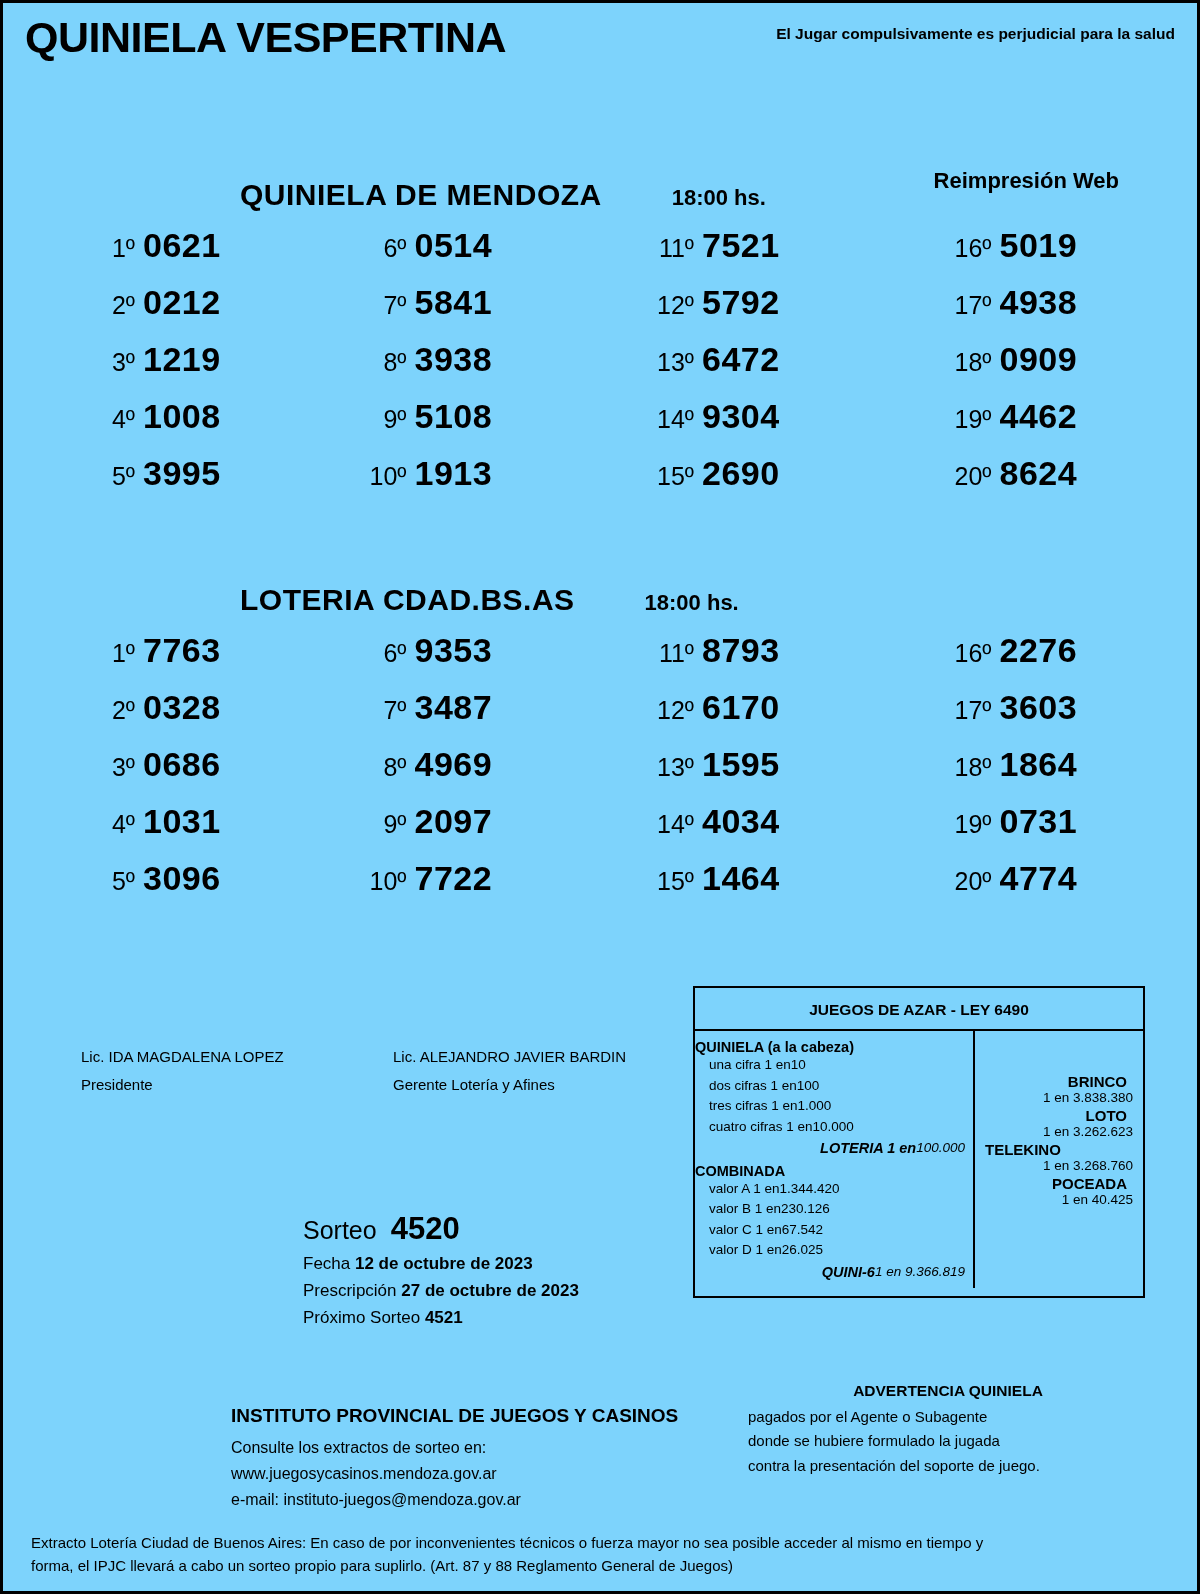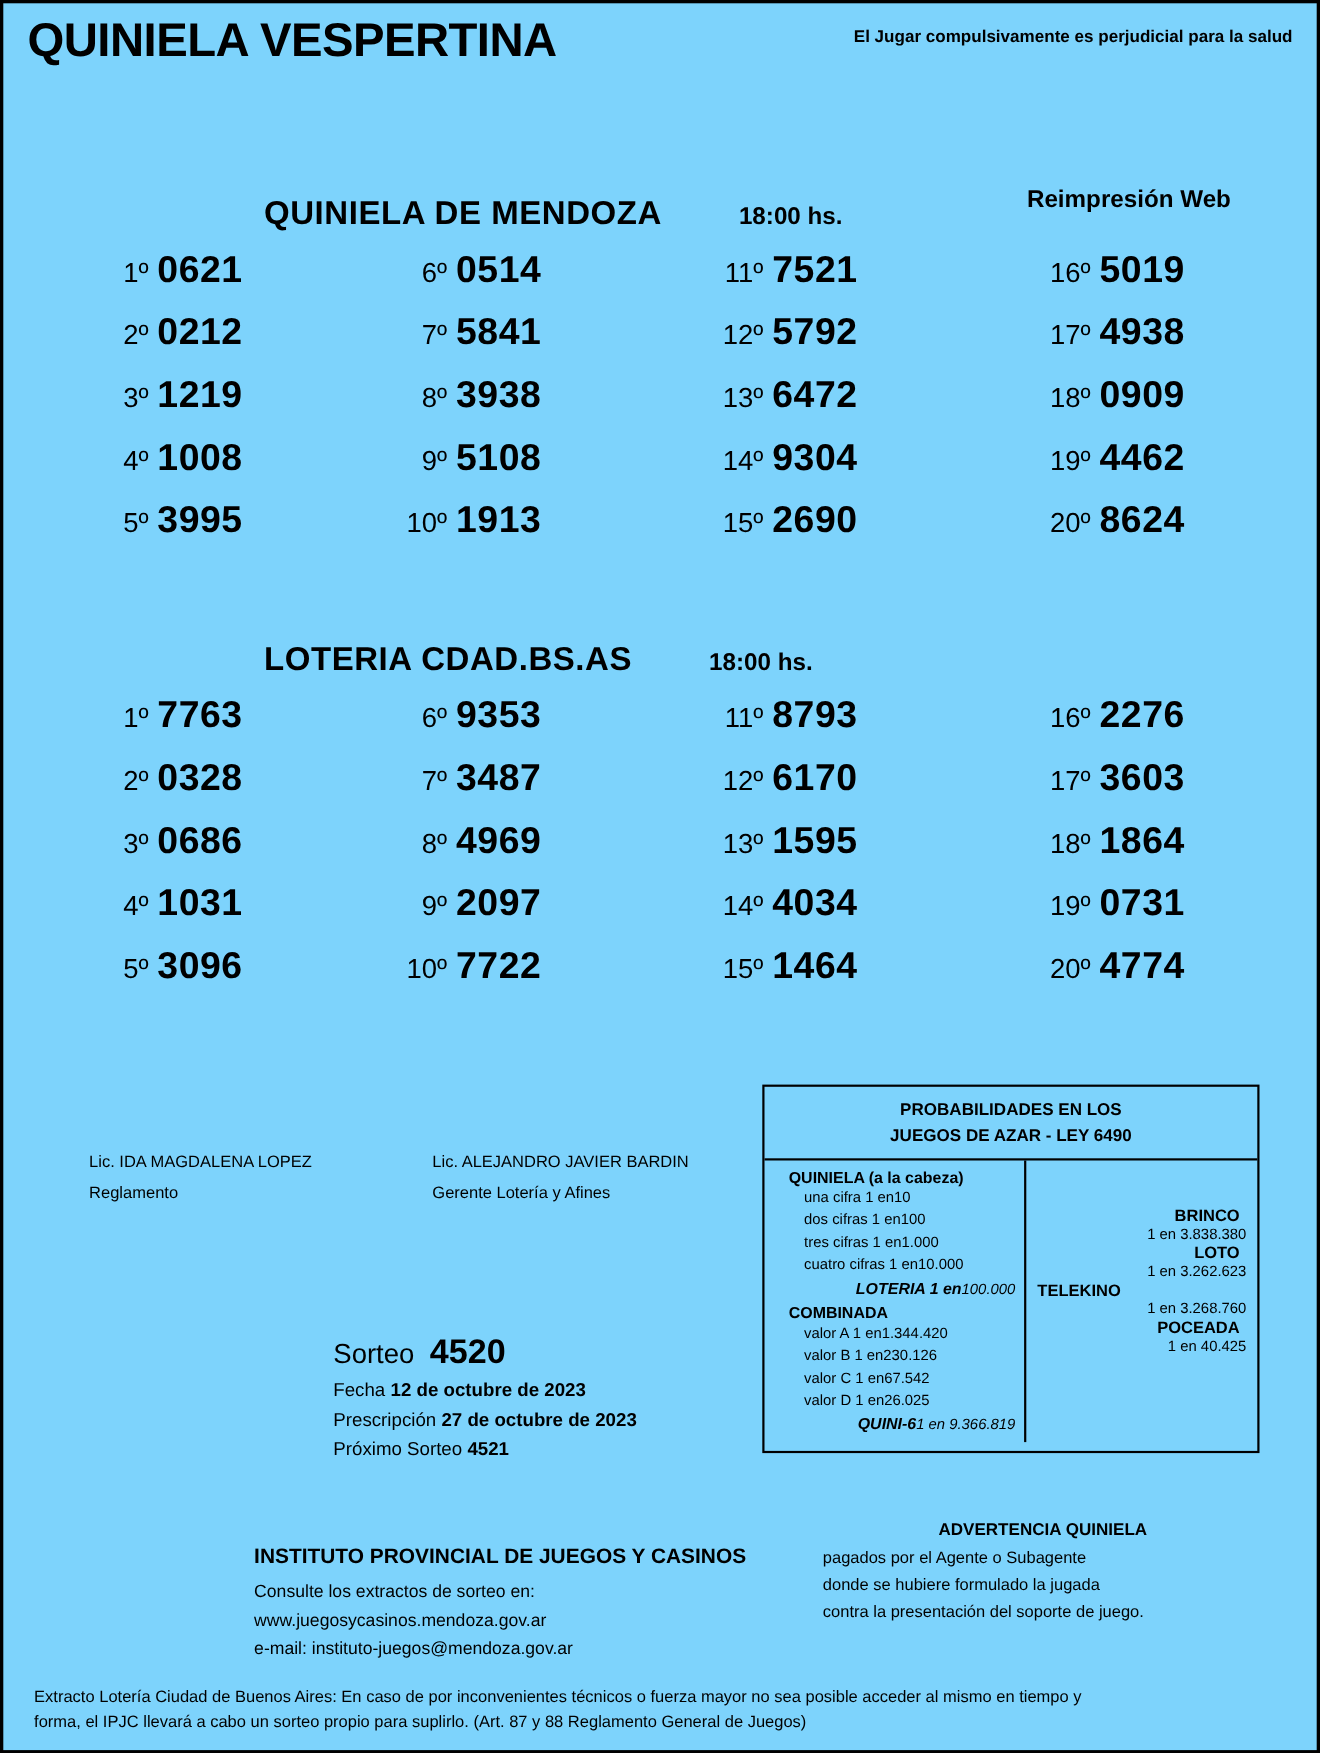--- a/index.html
+++ b/index.html
@@ -156,23 +156,23 @@
     font-size: 15.5px;
     font-weight: bold;
     line-height: 1.5;
     padding: 0 10px 8px 10px;
   }
   .prob-body {
     display: flex;
     border-top: 2px solid #000;
   }
   .prob-left {
-    width: 238px;
+    width: 280px;
     border-right: 2px solid #000;
-    padding: 6px 8px 4px 22px;
+    padding: 6px 8px 4px 0;
     box-sizing: border-box;
   }
   .prob-right {
     flex: 1;
     padding: 6px 8px 4px 10px;
     box-sizing: border-box;
   }
   .p-head {
     font-size: 14.5px;
     font-weight: bold;
@@ -454,21 +454,21 @@
       <div class="sig-row">
         <div class="sig-col1">
             <div class="sig-name">Lic. IDA MAGDALENA LOPEZ</div>
           </div>
         <div>
             <div class="sig-name">Lic. ALEJANDRO JAVIER BARDIN</div>
           </div>
       </div>
       <div class="sig-row">
         <div class="sig-col1">
-            <div class="sig-role">Reglamento</div>
+            <div class="sig-role">Presidente</div>
           </div>
         <div>
             <div class="sig-role">Gerente Lotería y Afines</div>
           </div>
       </div>
     </div>
 
     <div class="sorteo-block">
       <div class="sorteo-line1">
         <span class="sorteo-label">Sorteo</span>
@@ -483,21 +483,20 @@
         <b>27 de octubre de 2023</b>
       </div>
       <div class="sorteo-row">
         <span>Próximo Sorteo</span>
         <b>4521</b>
       </div>
     </div>
 
     <div class="prob-box">
       <div class="prob-title">
-        <div>PROBABILIDADES EN LOS</div>
         <div>JUEGOS DE AZAR - LEY 6490</div>
       </div>
       <div class="prob-body">
         <div class="prob-left">
           <div class="p-head">QUINIELA (a la cabeza)</div>
           <div class="p-row">
               <span>una cifra  1 en</span>
               <span class="val">10</span>
             </div>
           <div class="p-row">

